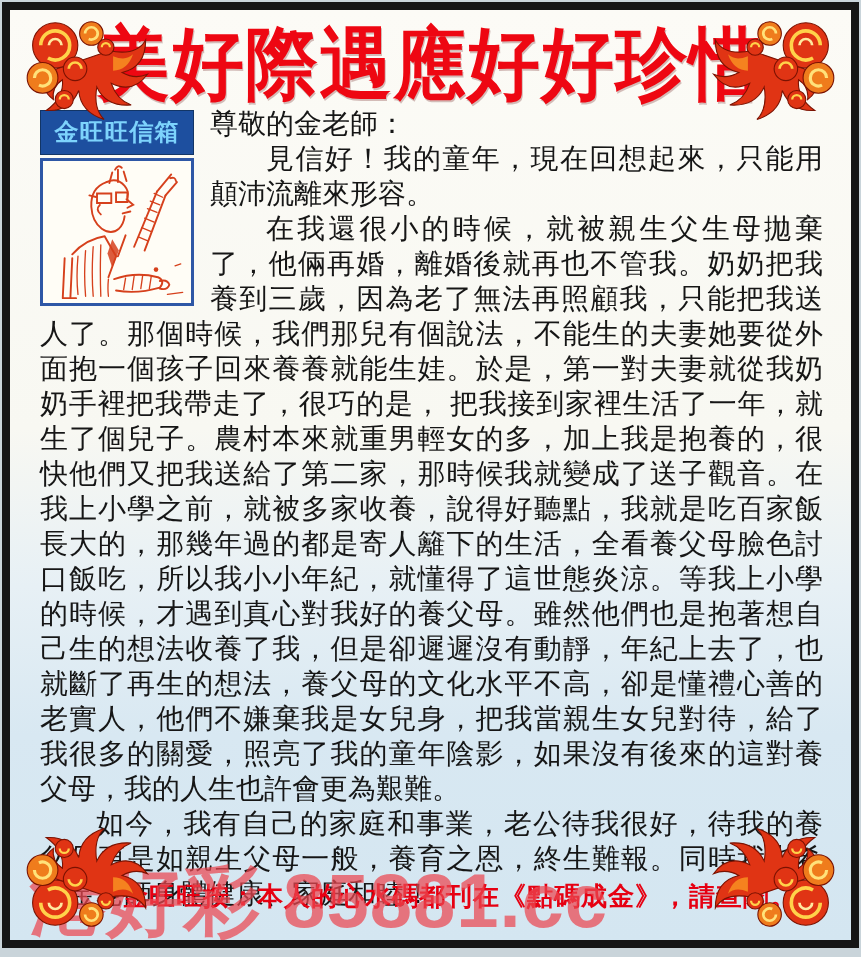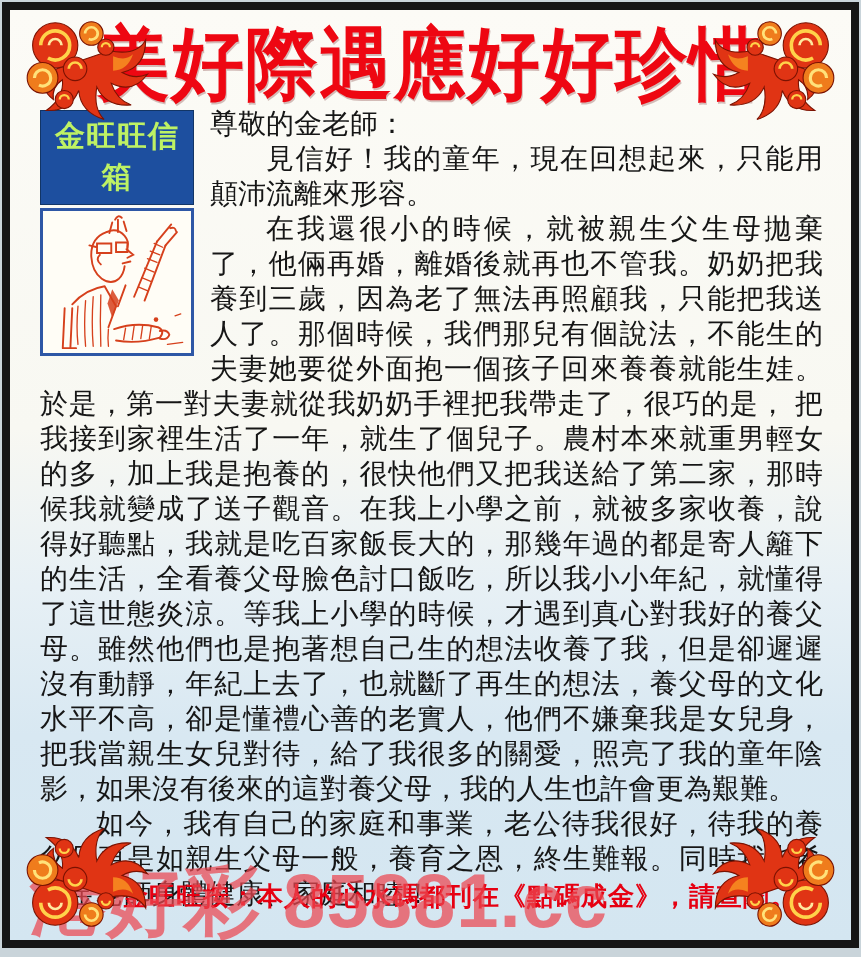--- a/index.html
+++ b/index.html
@@ -25,23 +25,23 @@
   
   .orn{position:absolute;width:152px;height:104px;z-index:6;pointer-events:none;}
   .orn-tl{top:10px;left:9px;}
   .orn-tr{top:10px;right:9px;transform:scaleX(-1);}
   .orn-bl{bottom:12px;left:9px;transform:scaleY(-1);}
   .orn-br{bottom:12px;right:9px;transform:scale(-1,-1);}
   
   .content{position:absolute;top:96px;left:30px;right:28px;z-index:2;}
   .sidebar{float:left;width:154px;margin:4px 16px 6px 0;}
   .sidebar-title{
-    background:#1d4f9f;color:#bef264;text-align:center;
+    background:#1d4f9f;color:#7dd3fc;text-align:center;
     font-family:Liberation Sans, sans-serif;font-weight:800;
-    font-size:30px;letter-spacing:1px;padding:5px 0 6px 0;
+    font-size:24px;letter-spacing:1px;padding:5px 0 6px 0;
     border:1px solid #123566;
   }
   .sidebar-art{
     margin-top:3px;border:3px solid #2e57a6;background:#fffdf6;
     height:142px;display:flex;align-items:center;justify-content:center;
   }
   .letter{
     font-size:28px;line-height:35px;color:#161616;
     text-align:justify;text-justify:inter-ideograph;word-break:break-all;
   }

